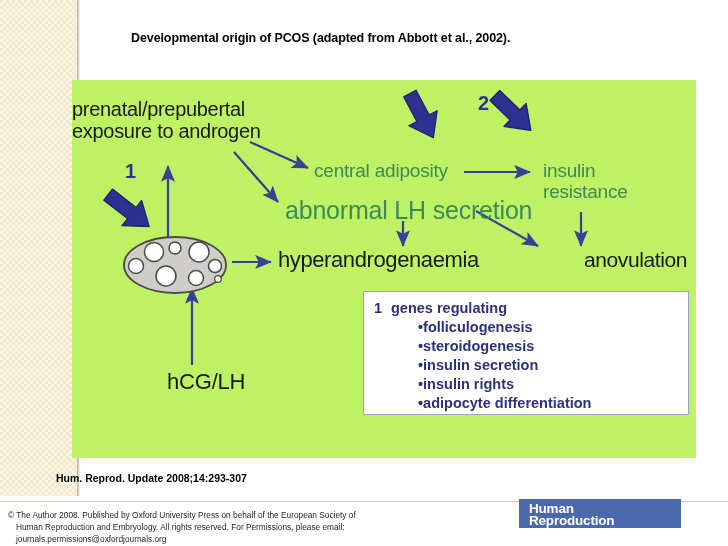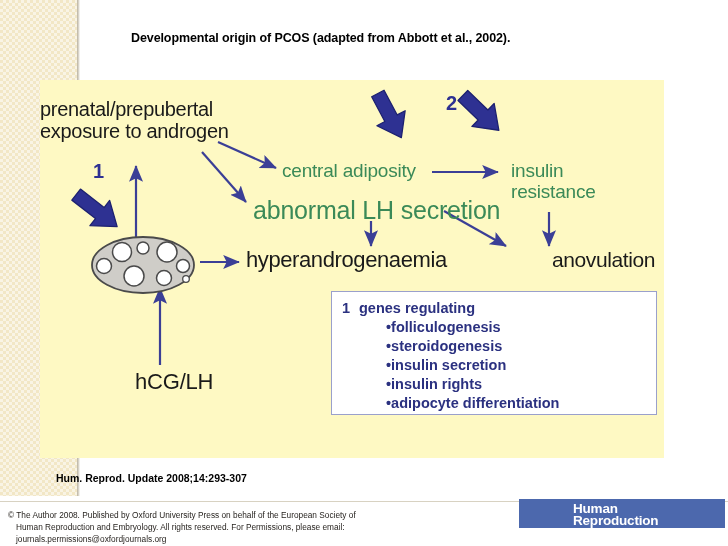--- a/index.html
+++ b/index.html
@@ -28,22 +28,22 @@
 
   
   #slide-title{
     position:absolute;left:131px;top:31px;width:520px;
     font-size:12.5px;font-weight:bold;color:#000;
     letter-spacing:-0.1px;white-space:nowrap;
   }
 
   
   #figure-panel{
-    position:absolute;left:40px;top:80px;width:624px;height:378px;
-    background:#fef9c3;
+    position:absolute;left:72px;top:80px;width:624px;height:378px;
+    background:#bef264;
   }
 
   .lbl{position:absolute;white-space:nowrap;line-height:1.12;}
 
   #lbl-androgen{left:0px;top:18px;font-size:20px;color:#1a1a1a;letter-spacing:-0.3px;}
   #lbl-central  {left:242px;top:80px;font-size:19px;color:#3b8a58;letter-spacing:-0.2px;}
   #lbl-lh       {left:213px;top:116px;font-size:25px;color:#3b8a58;letter-spacing:-0.2px;text-align:right;}
   #lbl-insulin  {left:471px;top:80px;font-size:19px;color:#3b8a58;letter-spacing:-0.2px;text-align:left;}
   #lbl-hyper    {left:206px;top:168px;font-size:22px;color:#1a1a1a;letter-spacing:-0.4px;}
   #lbl-anov     {left:512px;top:168px;font-size:21px;color:#1a1a1a;letter-spacing:-0.4px;}
@@ -72,21 +72,21 @@
   }
   #copyright{
     position:absolute;left:8px;top:510px;width:420px;
     font-size:8.3px;color:#221e1a;line-height:1.42;
   }
   #copyright div:nth-child(2){padding-left:8px;}
   #copyright div:nth-child(3){padding-left:8px;}
 
   #journal-logo{
     position:absolute;left:519px;top:499px;width:162px;height:29px;
-    background:#4c68ad;overflow:hidden;padding-left:44px;
+    background:#4c68ad;overflow:hidden;
   }
   #journal-logo .lg-txt{
     color:#ffffff;font-size:13.5px;font-weight:bold;line-height:0.92;
     padding:4px 0 0 10px;letter-spacing:-0.2px;
   }
   #journal-logo .lg-txt span{display:block;}
 </style>
 </head>
 <body>
 

